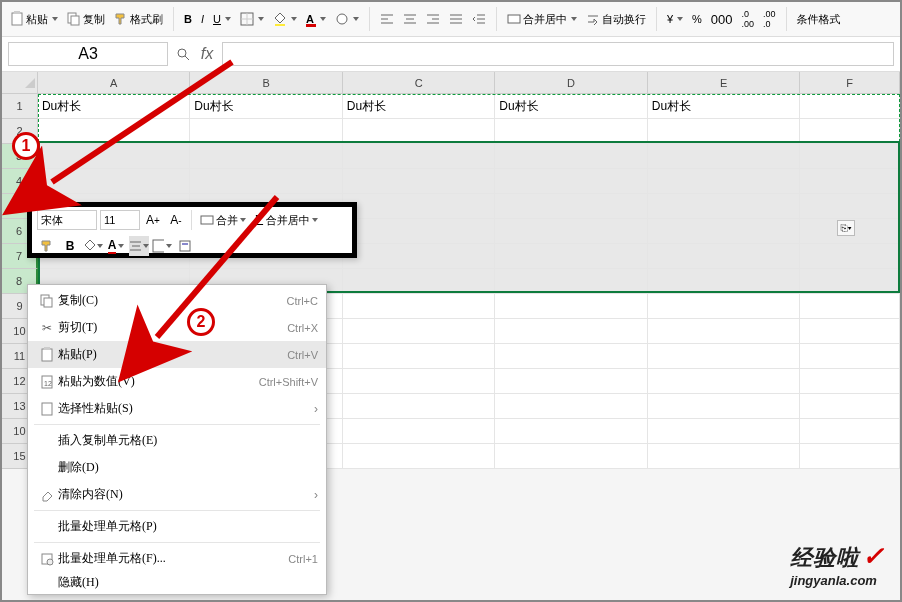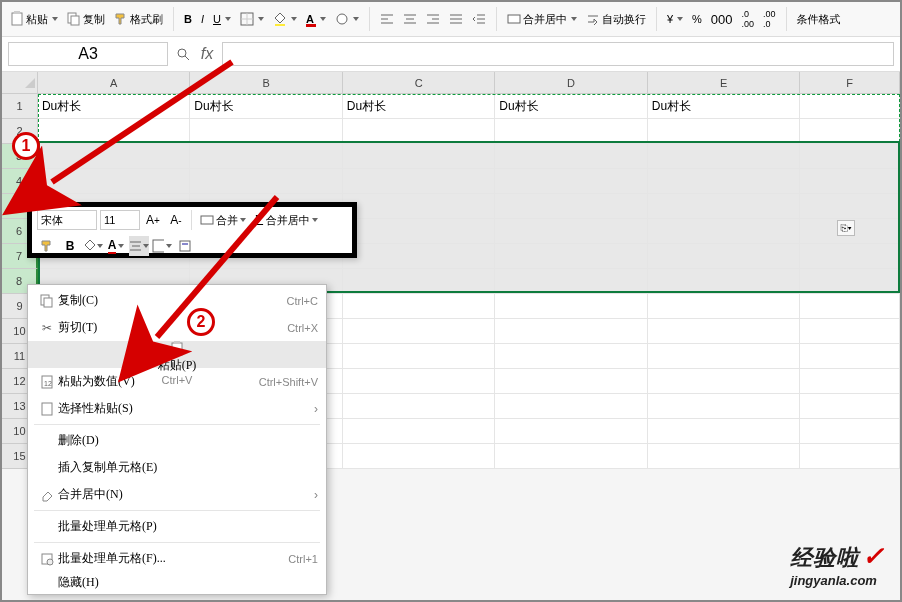--- a/index.html
+++ b/index.html
@@ -36,21 +36,21 @@
   
   .mini-toolbar { position: absolute; left: 25px; top: 200px; width: 330px; height: 56px; background: #fff; border: 5px solid #000000; box-shadow: 2px 2px 6px rgba(0,0,0,0.2); font-size: 11px; }
   .mt-row { display: flex; align-items: center; height: 26px; padding: 2px 5px; gap: 3px; }
   .mt-font { width: 60px; height: 20px; border: 1px solid #ccc; padding: 0 3px; font-size: 11px; }
   .mt-size { width: 40px; height: 20px; border: 1px solid #ccc; padding: 0 3px; font-size: 11px; }
   .mt-btn { width: 20px; height: 20px; display: flex; align-items: center; justify-content: center; cursor: pointer; font-size: 12px; }
   .mt-sep { width: 1px; height: 20px; background: #ddd; margin: 0 2px; }
   
   .context-menu { position: absolute; left: 25px; top: 282px; width: 300px; background: #fff; border: 1px solid #bbb; box-shadow: 2px 2px 8px rgba(0,0,0,0.25); font-size: 12px; padding: 2px 0; }
   .ctx-item { display: flex; align-items: center; height: 27px; padding: 0 8px; cursor: pointer; }
-  .ctx-item:hover, .ctx-item.hovered { background: #e8e8e8; flex-direction: column; }
+  .ctx-item:hover, .ctx-item.hovered { background: #e8e8e8; }
   .ctx-icon { width: 22px; display: flex; align-items: center; justify-content: center; color:#555;}
   .ctx-label { flex: 1; font-family: Liberation Serif, serif; }
   .ctx-shortcut { color: #888; font-size: 11px; }
   .ctx-arrow { width: 12px; text-align: right; color: #888; }
   .ctx-sep { height: 1px; background: #e5e5e5; margin: 2px 6px; }
   
   .num-circle { position: absolute; width: 28px; height: 28px; border: 3px solid #d50000; border-radius: 50%; background: #fff; color: #d50000; font-weight: bold; font-size: 16px; display: flex; align-items: center; justify-content: center; }
   
   .watermark { position: absolute; right: 15px; bottom: 12px; text-align: left; font-family: "KaiTi", serif; font-style: italic; color: #222; }
   .wm-top { font-size: 22px; font-weight: bold; letter-spacing:1px;}
@@ -483,33 +483,33 @@
         <svg width="14" height="16">
           <rect x="2" y="2" width="10" height="12" fill="#fff" stroke="#888"></rect>
         </svg>
       </div>
     <div class="ctx-label">选择性粘贴(S)</div>
     <div class="ctx-arrow">›</div>
   </div>
   <div class="ctx-sep"></div>
   <div class="ctx-item">
     <div class="ctx-icon"></div>
+    <div class="ctx-label">插入复制单元格(E)</div>
+  </div>
+  <div class="ctx-item">
+    <div class="ctx-icon"></div>
     <div class="ctx-label">删除(D)</div>
   </div>
   <div class="ctx-item">
-    <div class="ctx-icon"></div>
-    <div class="ctx-label">插入复制单元格(E)</div>
-  </div>
-  <div class="ctx-item">
     <div class="ctx-icon">
         <svg width="14" height="14">
           <path d="M3 9 L8 4 L12 8 L7 13 L3 13 Z" fill="#fff" stroke="#888"></path>
         </svg>
       </div>
-    <div class="ctx-label">合并居中(N)</div>
+    <div class="ctx-label">清除内容(N)</div>
     <div class="ctx-arrow">›</div>
   </div>
   <div class="ctx-sep"></div>
   <div class="ctx-item">
     <div class="ctx-icon"></div>
     <div class="ctx-label">批量处理单元格(P)</div>
   </div>
   <div class="ctx-sep"></div>
   <div class="ctx-item">
     <div class="ctx-icon">

